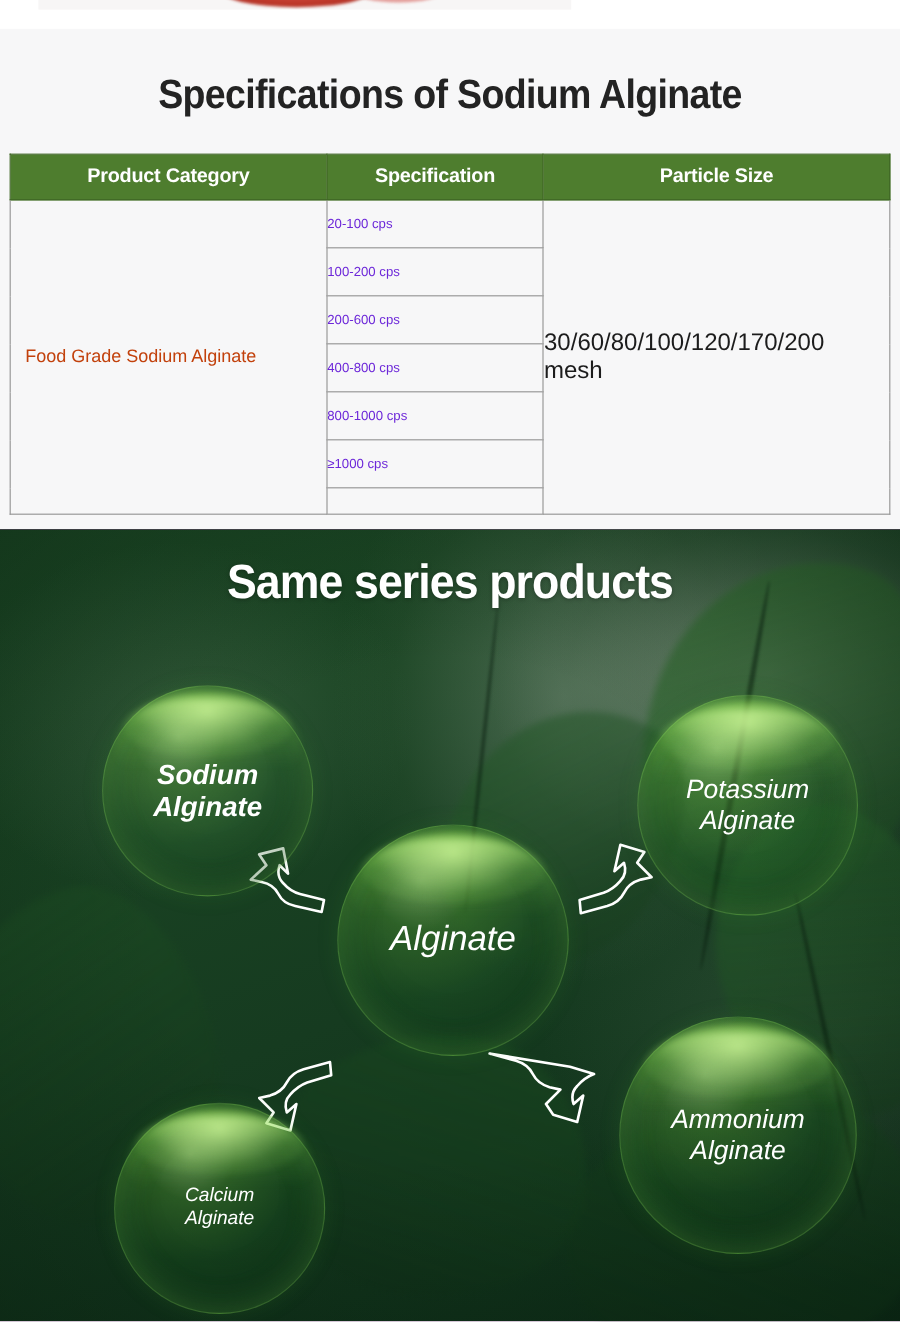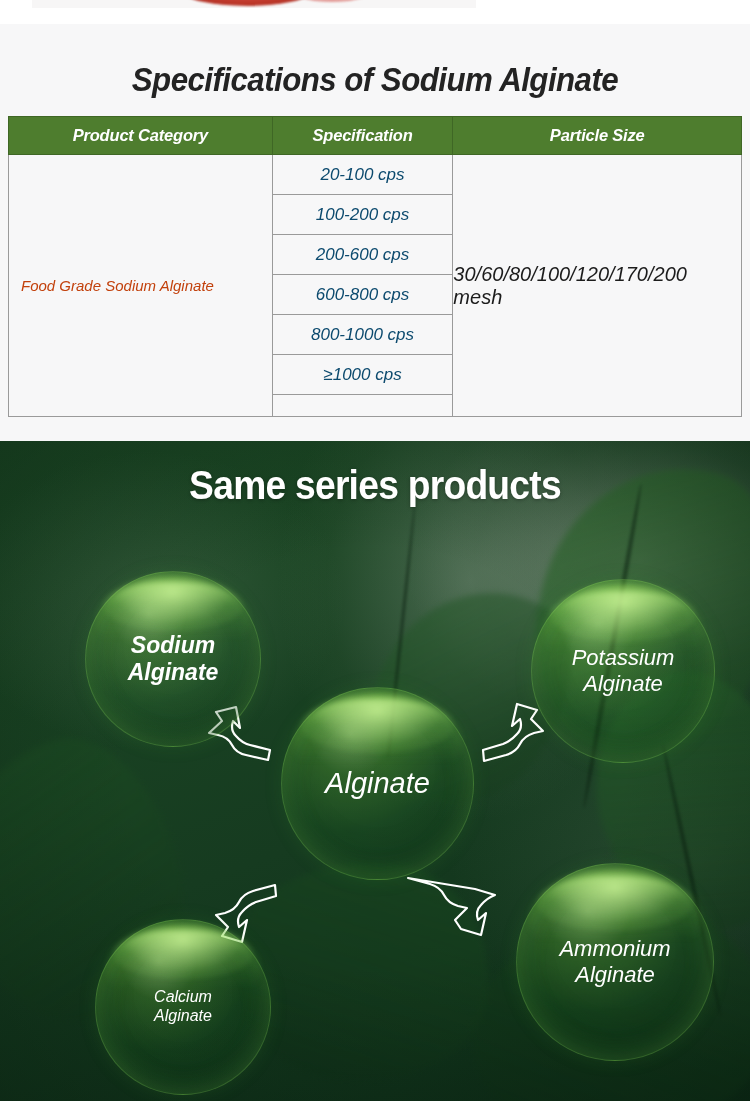--- a/index.html
+++ b/index.html
@@ -27,34 +27,33 @@
   }
   .frag-blob.b1 { left:150px; top:40px; width:130px; height:30px;
     background:radial-gradient(ellipse at 50% 35%, #e46a6a 0%, #c0392b 55%, #a02a20 100%); }
   .frag-blob.b2 { left:262px; top:46px; width:76px; height:20px;
     background:radial-gradient(ellipse at 50% 40%, #efb0ad 0%, #e08d88 60%, #d87b76 100%); opacity:.85; }
 
   
   .spec-section {
     position:absolute; left:0; top:24px; width:750px; height:417px;
     background:#f7f7f8;
-    font-style:italic;
   }
   .spec-title {
     position:absolute; left:0; top:36px; width:750px;
     text-align:center;
     font-size:34px; font-weight:700;
     letter-spacing:-0.6px;
     color:#232323;
     transform:scaleX(0.92);
     white-space:nowrap;
   }
 
   .spec-table {
-    position:absolute; left:8px; top:92px;
+    position:absolute; left:8px; top:104px;
     width:734px;
     border-collapse:collapse;
     table-layout:fixed;
     background:#f7f7f8;
   }
   .spec-table th, .spec-table td {
     border:1px solid #9a9a9a;
   }
   .spec-table thead th {
     background:#4e7d2e;
@@ -74,23 +73,22 @@
   .cell-category {
     font-size:15px;
     color:#c2410c;
     text-align:left;
     padding:0 0 0 12px;
     line-height:1.55;
     vertical-align:middle;
   }
   .cell-spec {
     height:40px;
-    font-size:17px;
-    color:#0c4a6e;
-    text-align:center;
+    font-size:11px;
+    color:#6d28d9;
     vertical-align:middle;
     border-color:#9a9a9a;
   }
   .cell-spec.light-top { border-top-color:#b9cfa4; }
   .cell-particle {
     font-size:20px;
     color:#1c1c1c;
     text-align:left;
     padding-left:0;
     vertical-align:middle;
@@ -182,21 +180,21 @@
     background:radial-gradient(ellipse at 50% 20%, rgba(215,255,160,0.75) 0%, rgba(180,250,120,0.12) 60%, rgba(255,255,255,0) 100%);
     filter:blur(2.5px);
     pointer-events:none;
   }
   .bubble span { position:relative; z-index:2; display:block;font-style:italic; }
 
   .bubble.sodium    { left:85px;  top:130px; width:176px; height:176px; font-size:23px; font-weight:700; }
   .bubble.potassium { left:531px; top:138px; width:184px; height:184px; font-size:22px; font-weight:400; }
   .bubble.center    { left:281px; top:246px; width:193px; height:193px; font-size:29px; font-weight:400; }
   .bubble.calcium   { left:95px;  top:478px; width:176px; height:176px; font-size:16px; font-weight:400; }
-  .bubble.ammonium  { left:516px; top:422px; width:198px; height:198px; font-size:22px; font-weight:400; }
+  .bubble.ammonium  { left:516px; top:406px; width:198px; height:198px; font-size:22px; font-weight:400; }
 
   .arrows { position:absolute; inset:0; pointer-events:none; }
 </style>
 </head>
 <body>
 
 <div class="page">
 
   <div class="top-fragment">
     <div class="frag-inner">
@@ -225,21 +223,21 @@
           <td class="cell-spec">20-100 cps</td>
           <td class="cell-particle" rowspan="7">30/60/80/100/120/170/200 mesh</td>
         </tr>
         <tr>
           <td class="cell-spec">100-200 cps</td>
         </tr>
         <tr>
           <td class="cell-spec">200-600 cps</td>
         </tr>
         <tr>
-          <td class="cell-spec">600-800 cps</td>
+          <td class="cell-spec">400-800 cps</td>
         </tr>
         <tr>
           <td class="cell-spec">800-1000 cps</td>
         </tr>
         <tr>
           <td class="cell-spec light-top">≥1000 cps</td>
         </tr>
         <tr class="spacer-row">
           <td></td>
         </tr>

